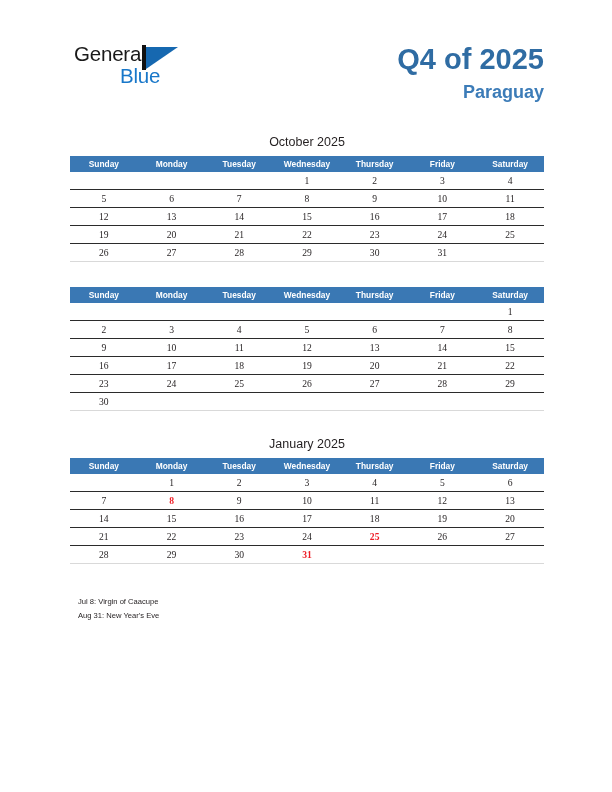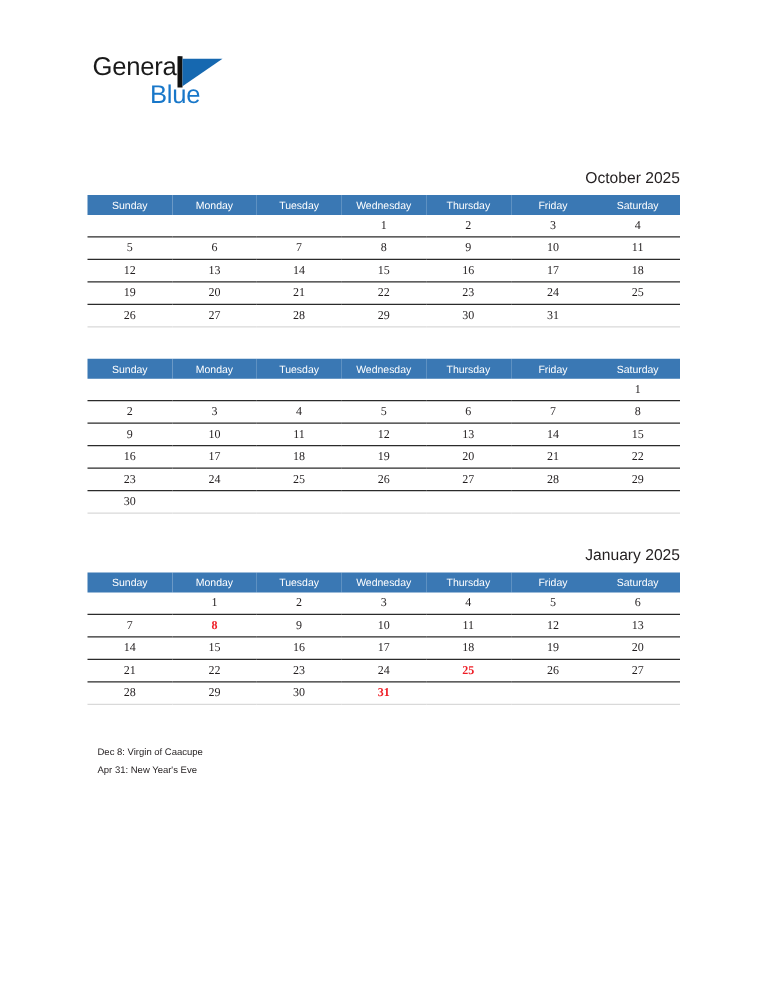--- a/index.html
+++ b/index.html
@@ -111,39 +111,39 @@
   .month {
     position: absolute;
     left: 70px;
     width: 474px;
   }
   #month-0 { top: 136px; }
   #month-1 { top: 287px; }
   #month-2 { top: 438px; }
 
   .month-title {
-    text-align: right;
+    text-align: center;
     font-size: 12.5px;
     color: #231f20;
     font-weight: 400;
     line-height: 1;
     padding-bottom: 7px;
   }
 
   table.cal {
     width: 474px;
     border-collapse: collapse;
     table-layout: fixed;
   }
 
   table.cal thead th {
     background: #3a78b4;
     color: #ffffff;
     font-size: 8.4px;
-    font-weight: 400;
+    font-weight: 700;
     text-align: center;
     height: 16px;
     padding: 0;
     line-height: 16px;
     border: none;
   }
 
   table.cal tbody td {
     font-size: 9.6px;
     color: #231f20;
@@ -189,20 +189,24 @@
 
     <div class="logo">
       <span class="logo-general">General</span>
       <span class="logo-blue">Blue</span>
       <span class="logo-mark">
         <span class="logo-bar"></span>
         <span class="logo-tri"></span>
       </span>
     </div>
 
+    <div class="title-block">
+      <div class="quarter-title">Q4 of 2025</div>
+      <div class="country-title">Paraguay</div>
+    </div>
 
   </div>
 
   <div class="month" id="month-0">
     <div class="month-title">October 2025</div>
     <table class="cal">
       <thead>
           <tr>
             <th>Sunday</th>
             <th>Monday</th>
@@ -393,17 +397,17 @@
             <td class="holiday">31</td>
             <td class="empty">&nbsp;</td>
             <td class="empty">&nbsp;</td>
             <td class="empty">&nbsp;</td>
           </tr>
         </tbody>
     </table>
   </div>
 
   <div class="legend">
-      <div class="legend-item">Dec 8: Virgin of Caacupe</div>
-      <div class="legend-item">Apr 31: New Year's Eve</div>
+      <div class="legend-item">Jul 8: Virgin of Caacupe</div>
+      <div class="legend-item">Aug 31: New Year's Eve</div>
     </div>
 
 </div>
 
 </body></html>

